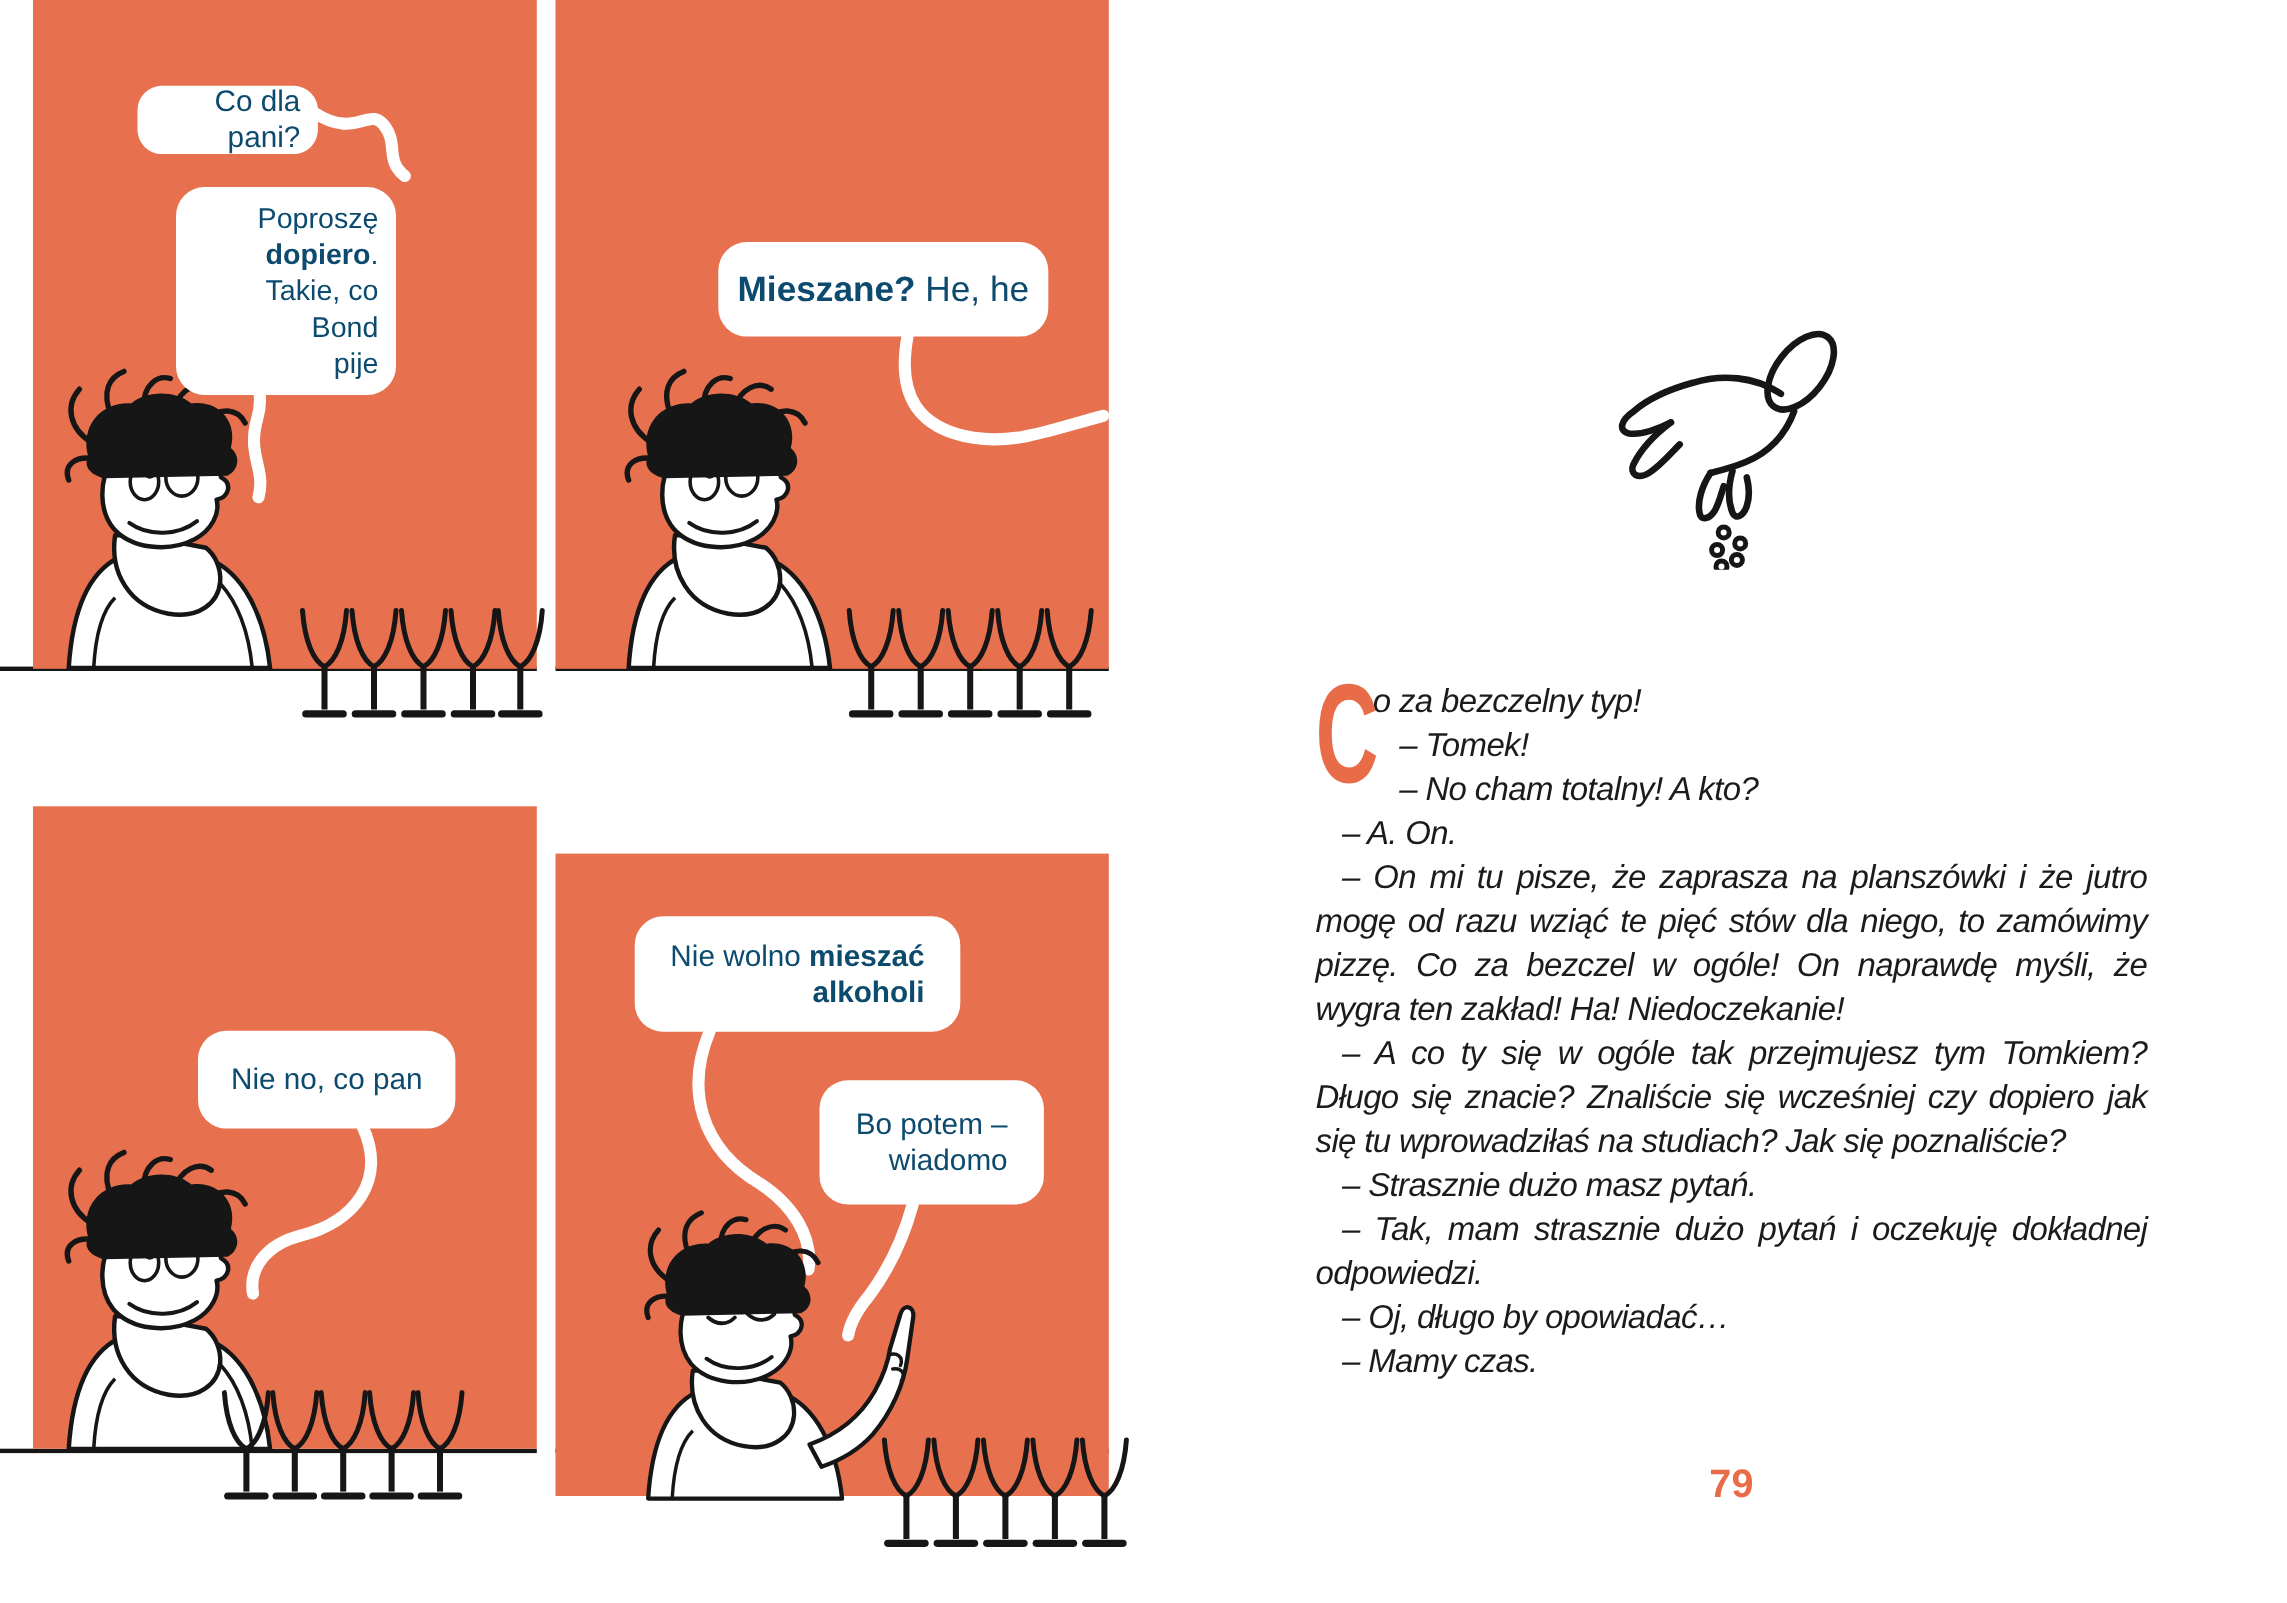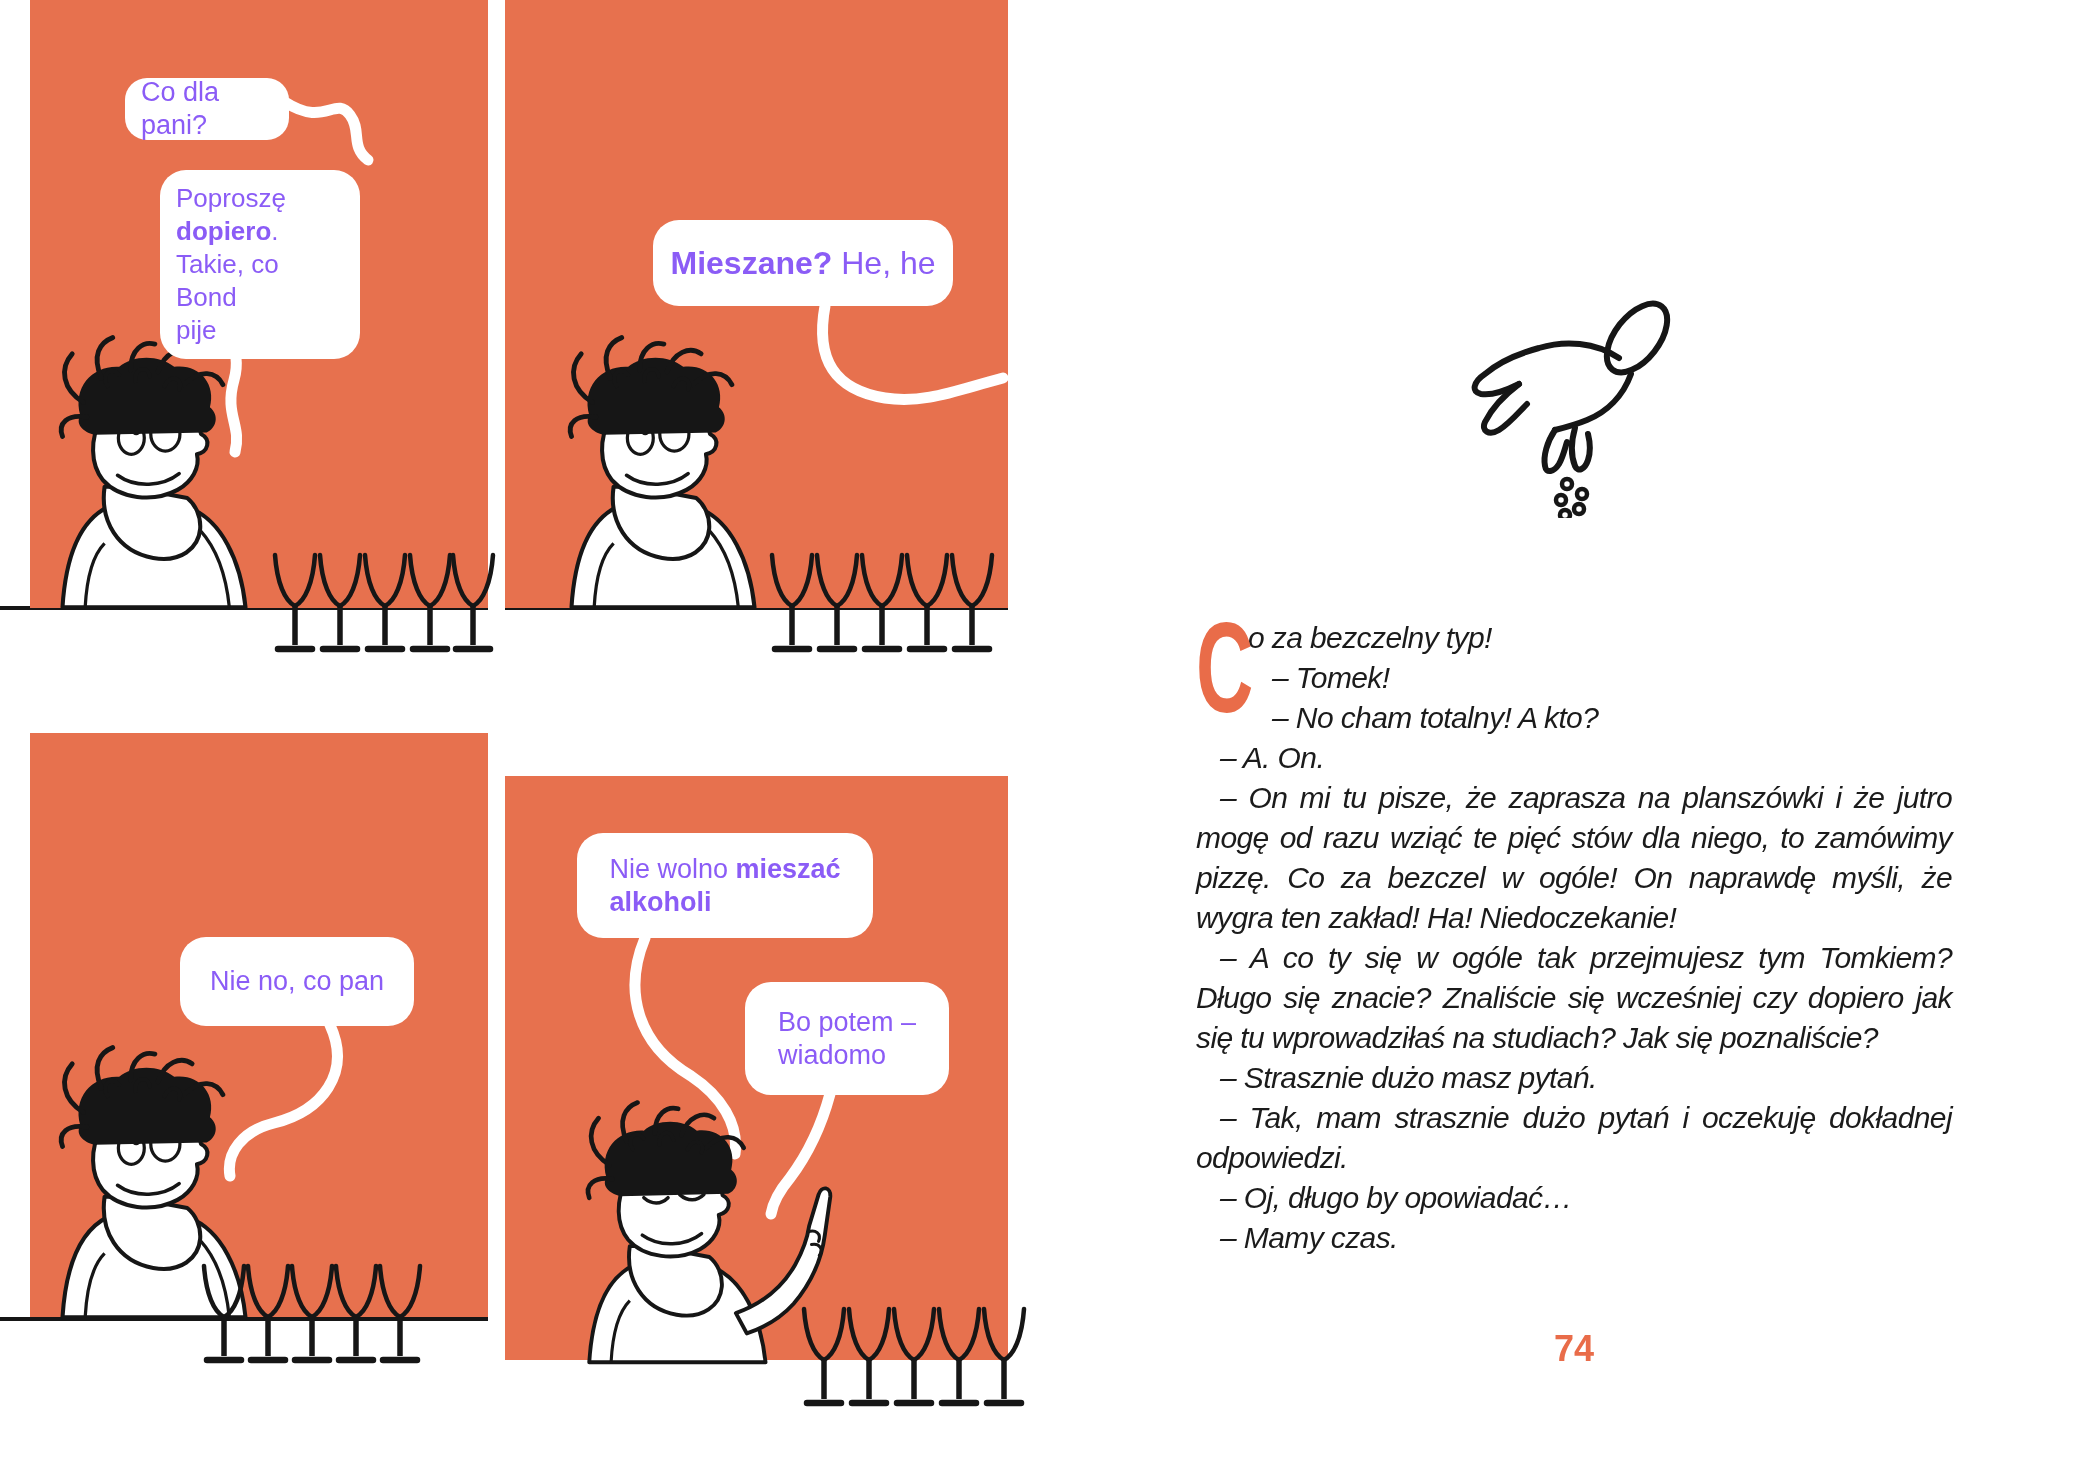--- a/index.html
+++ b/index.html
@@ -11,22 +11,22 @@
   .page{position:relative;width:2079px;height:1457px;background:#fff;overflow:hidden;
         font-family:"Liberation Sans",sans-serif;color:var(--ink);}
 
   
   .panel{position:absolute;}
   .panel .bg{position:absolute;left:0;top:0;width:100%;background:var(--panel);}
   .panel svg{position:absolute;left:0;top:0;overflow:visible;display:block;}
   .barline{position:absolute;height:4px;background:#161616;}
 
   .bubble{position:absolute;background:#fff;border-radius:26px;display:flex;
-          align-items:center;justify-content:center;text-align:left;
-          box-sizing:border-box;padding:12px 16px;color:#8b5cf6;}
+          align-items:center;justify-content:center;text-align:right;
+          box-sizing:border-box;padding:12px 16px;color:#0c4a6e;}
   .bubble .bt{font-size:26px;line-height:33px;}
   .bubble .bt .b{font-weight:700;}
 
   
   .story{position:absolute;left:1196px;top:618px;width:756px;
          font-size:30px;line-height:40px;letter-spacing:-0.6px;color:#1b1b1b;}
   .story p{margin:0;text-align:justify;font-style:italic;}
   .story p.ind{text-indent:24px;}
   .story p.first{text-indent:0;}
   .dropcap{display:block;float:left;width:52px;height:100px;line-height:100px;
@@ -198,15 +198,15 @@
     </div>
     <p class="ind">– A. On.</p>
     <p class="ind">– On mi tu pisze, że zaprasza na planszówki i że jutro mogę od razu wziąć te pięć stów dla niego, to zamówimy pizzę. Co za bezczel w ogóle! On naprawdę myśli, że wygra ten zakład! Ha! Niedoczekanie!</p>
     <p class="ind">– A co ty się w ogóle tak przejmujesz tym Tomkiem? Długo się znacie? Znaliście się wcześniej czy dopiero jak się tu wprowadziłaś na studiach? Jak się poznaliście?</p>
     <p class="ind">– Strasznie dużo masz pytań.</p>
     <p class="ind">– Tak, mam strasznie dużo pytań i oczekuję dokładnej odpowiedzi.</p>
     <p class="ind">– Oj, długo by opowiadać…</p>
     <p class="ind">– Mamy czas.</p>
   </div>
 
-  <div class="pagenum">74</div>
+  <div class="pagenum">79</div>
 
 </div>
 
 </body></html>

